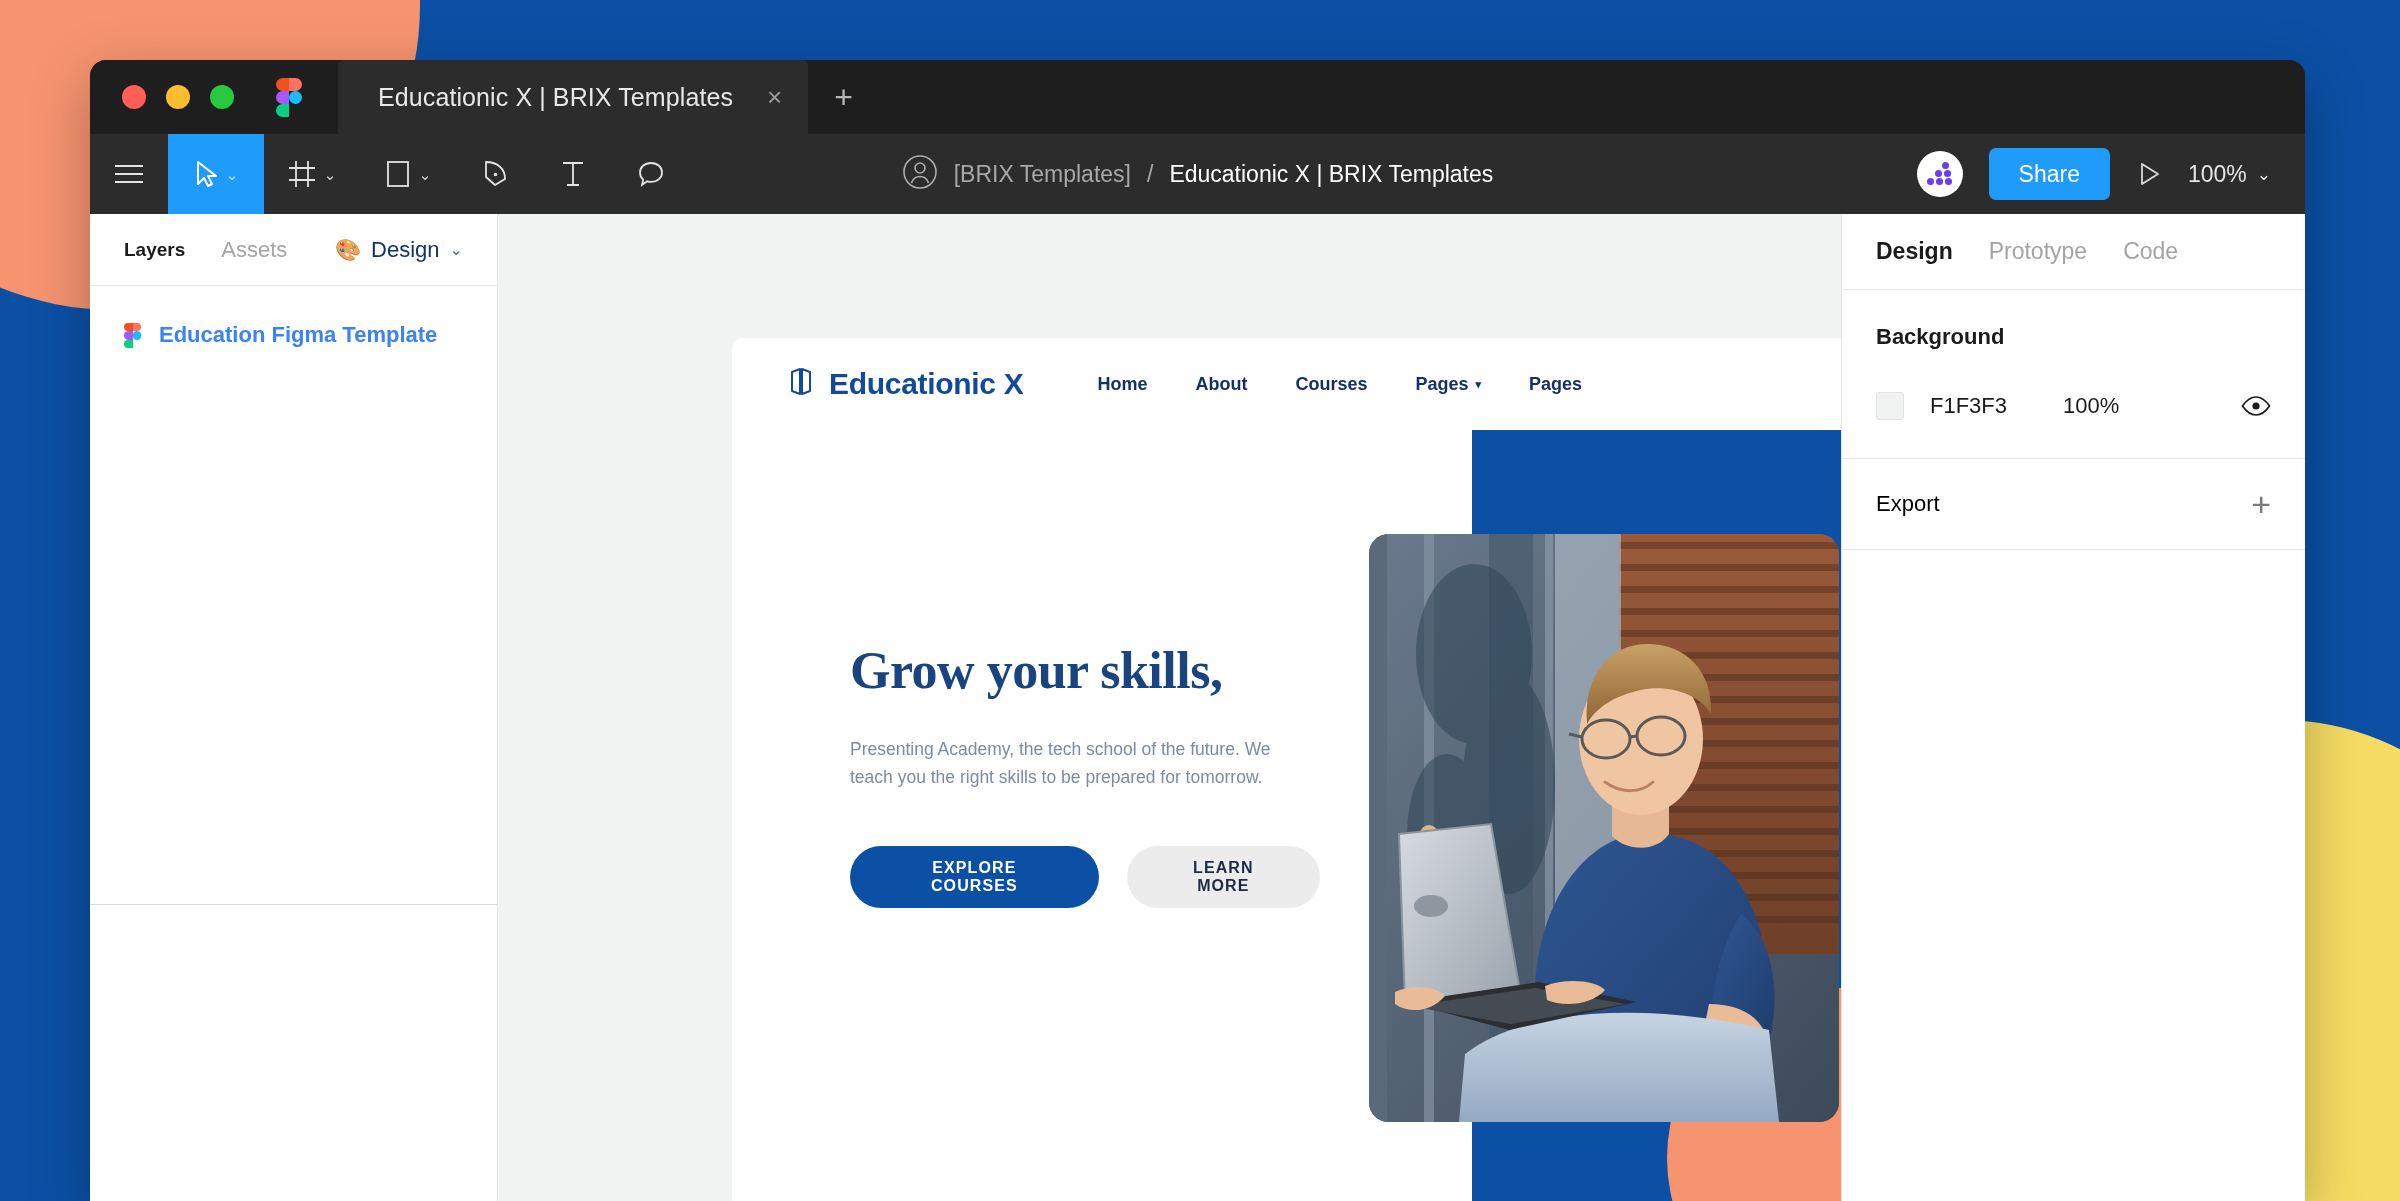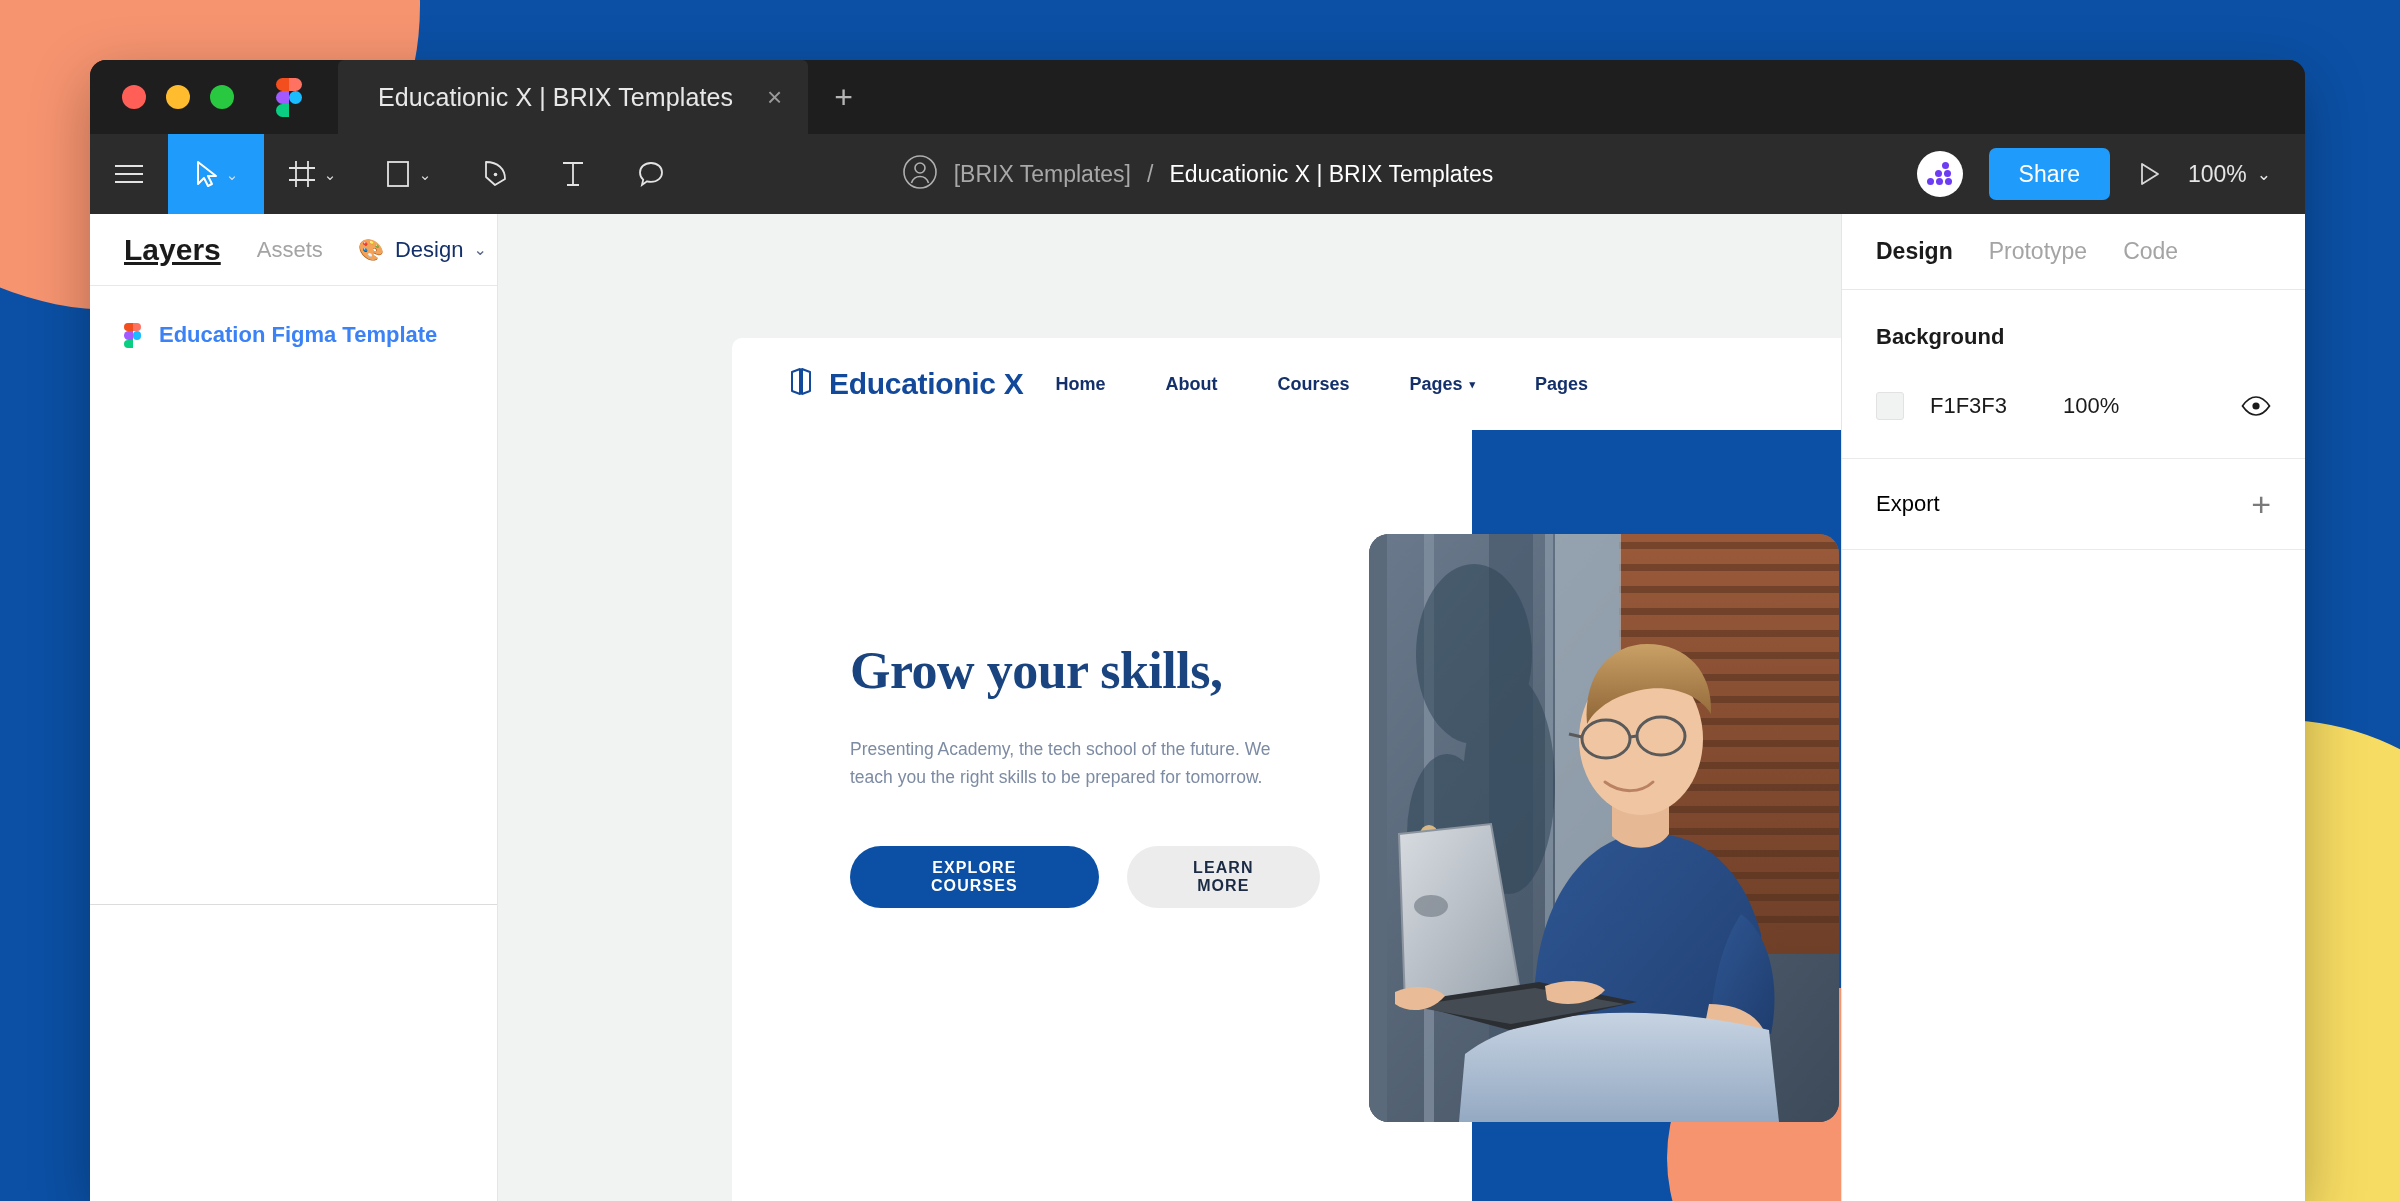--- a/index.html
+++ b/index.html
@@ -107,21 +107,21 @@
   
   #left-panel {
     width: 408px; background: #FFFFFF; flex-shrink: 0;
     display: flex; flex-direction: column;
     border-right: 1px solid #E5E5E5;
   }
   #left-tabs {
     height: 72px; display: flex; align-items: center;
     padding: 0 34px; gap: 36px; border-bottom: 1px solid #E8E8E8;
   }
-  #tab-layers { font-size: 30px; font-weight: bold; color: #1B1B1B; cursor: pointer; text-decoration: underline; }
+  #tab-layers { font-size: 19px; font-weight: bold; color: #1B1B1B; cursor: pointer; }
   #tab-assets { font-size: 22px; color: #A4A4A4; cursor: pointer; }
   #design-switcher {
     margin-left: auto; display: flex; align-items: center; gap: 10px; cursor: pointer;
   }
   #design-switcher .emoji { font-size: 21px; }
   #design-switcher .label { font-size: 22px; color: #14306B; }
   #design-switcher .chev { font-size: 16px; color: #5a6a8a; }
 
   #layer-list { padding-top: 26px; }
   #layer-item {
@@ -151,21 +151,21 @@
     overflow: hidden;
   }
 
   
   #site-nav {
     position: absolute; left: 13px; top: 0; width: 1222px; height: 92px;
     background: #fff; display: flex; align-items: center; z-index: 6;
   }
   #site-logo { display: flex; align-items: center; gap: 14px; margin-left: 44px; }
   #site-logo-text { font-size: 30px; font-weight: bold; color: #13499B; letter-spacing: -.3px; }
-  #site-menu { display: flex; align-items: center; gap: 60px; margin-left: 32px; }
+  #site-menu { display: flex; align-items: center; gap: 48px; margin-left: 74px; }
   .nav-link { font-size: 18px; font-weight: bold; color: #14306B; cursor: pointer; display:flex; align-items:center; gap:7px; }
   .nav-link .dd { font-size: 11px; color: #14306B; }
 
   
   #hero-blue {
     position: absolute; left: 740px; top: 92px;
     width: 482px; height: 705px; background: #0B50A5; z-index: 2;
   }
   
   #hero-orange {

